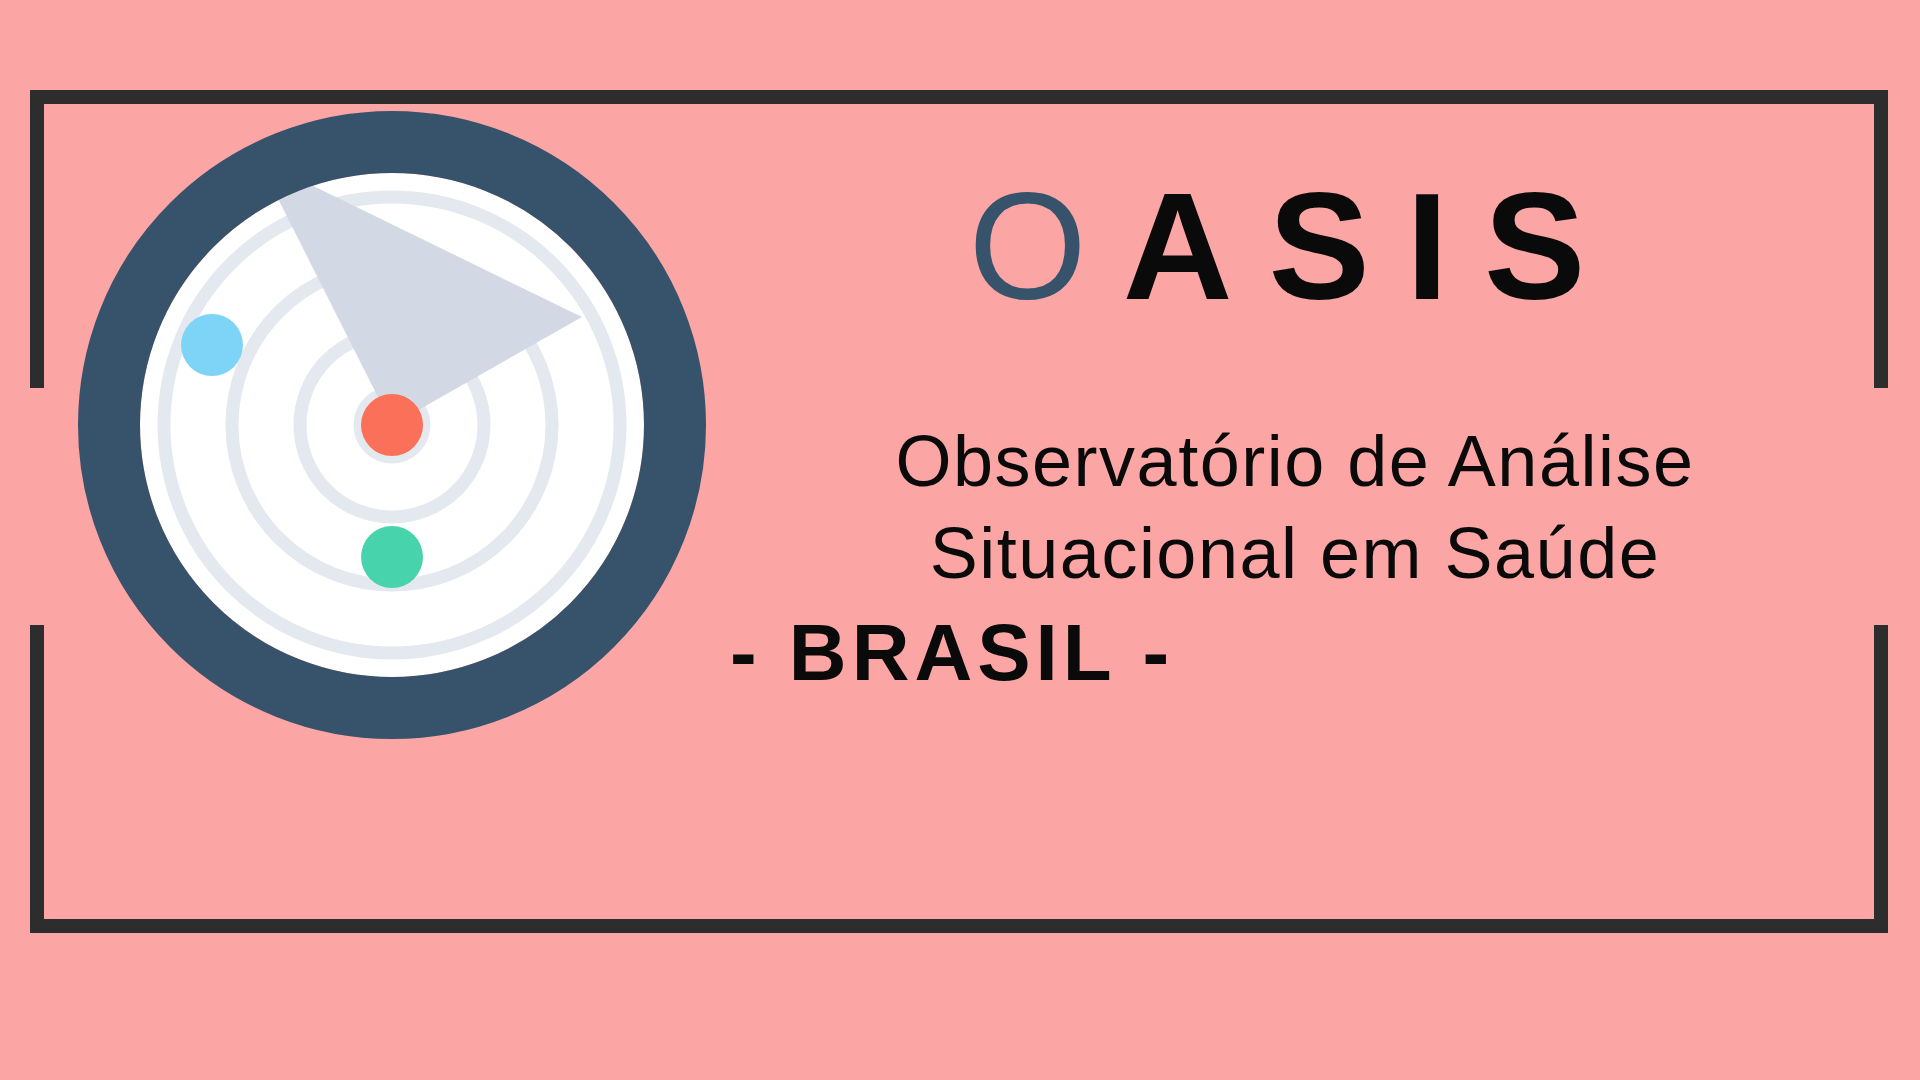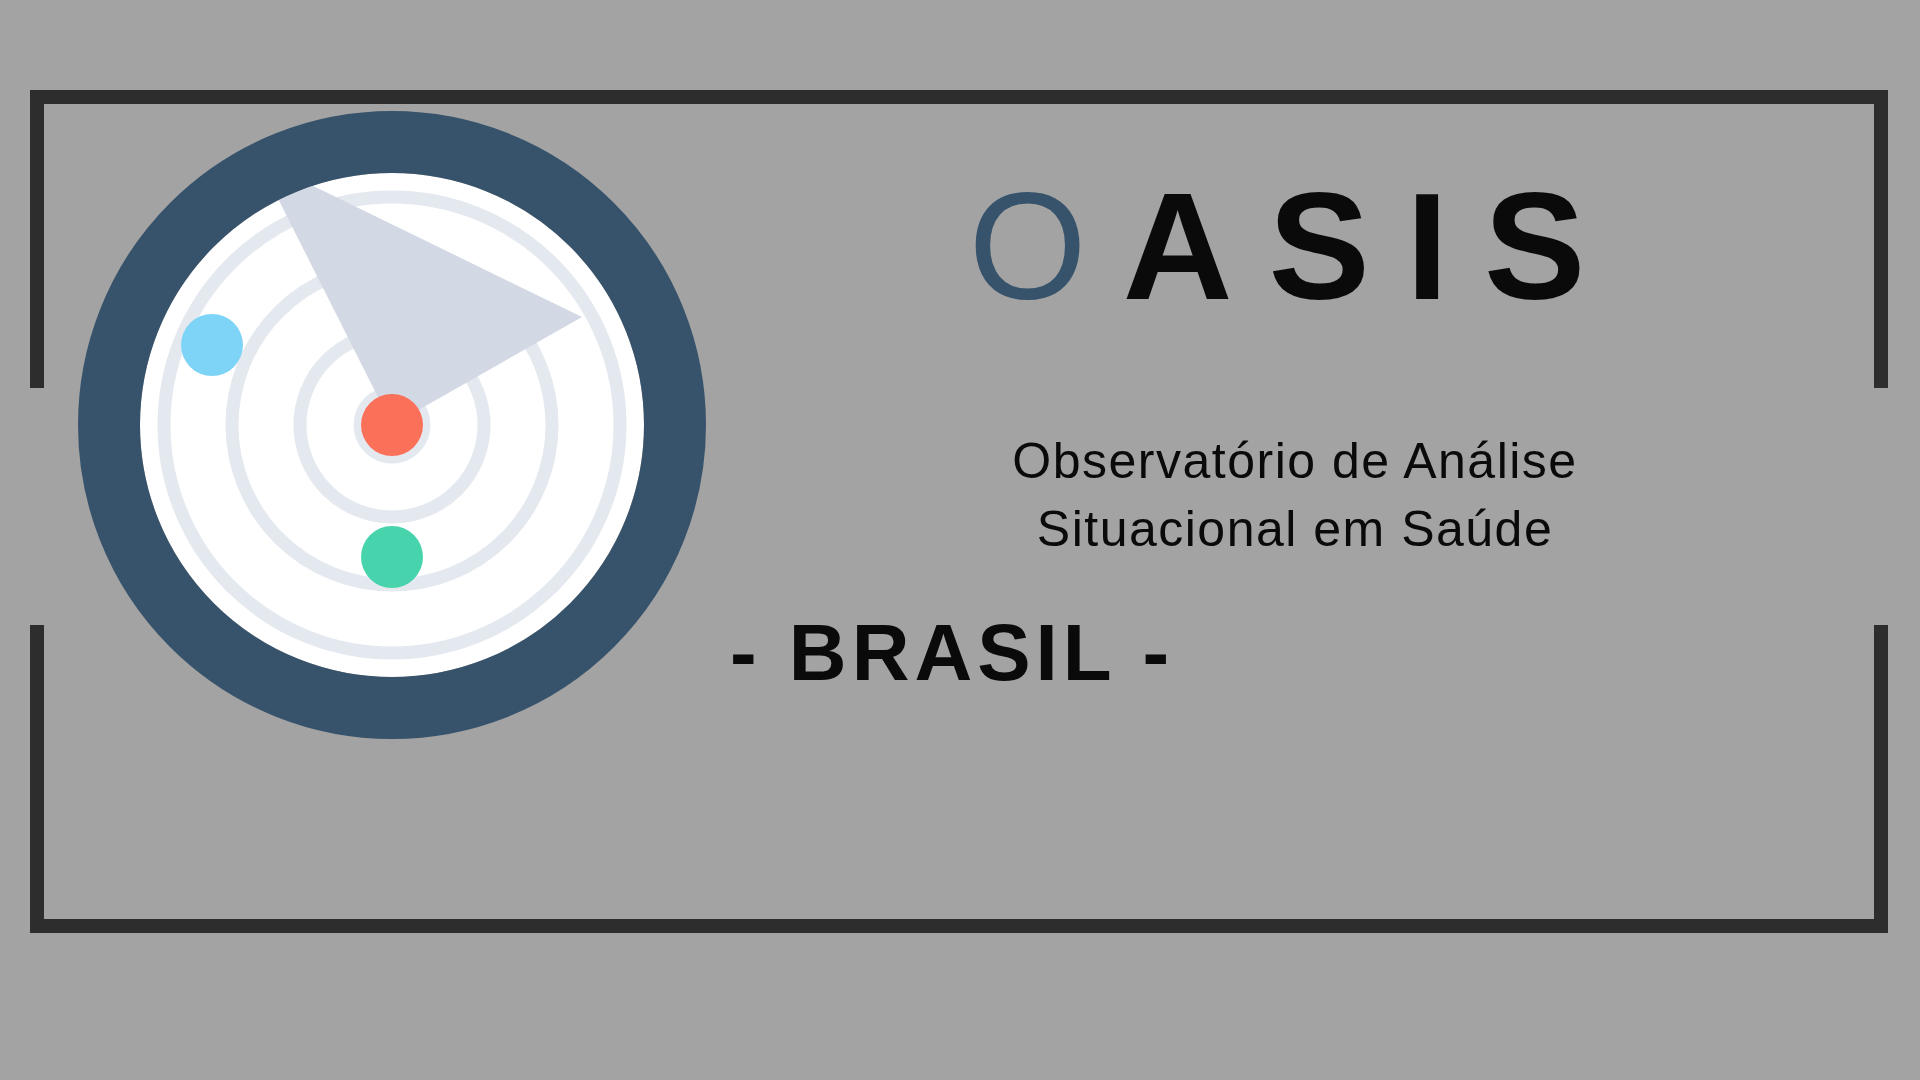--- a/index.html
+++ b/index.html
@@ -12,21 +12,21 @@
     width: 1920px;
     height: 1080px;
     overflow: hidden;
     font-family: "Liberation Sans", sans-serif;
   }
 
   #logo-root {
     position: relative;
     width: 1920px;
     height: 1080px;
-    background: #a3a3a3;
+    background: #fca5a5;
   }
 
   
   .frame-layer {
     position: absolute;
     left: 0; top: 0;
     width: 1920px;
     height: 1080px;
     pointer-events: none;
   }
@@ -85,28 +85,28 @@
     font-weight: 500;
   }
 
   .subtitle {
     position: absolute;
     left: 0;
     width: 1130px;
     text-align: center;
     font-family: "Liberation Sans", sans-serif;
     font-weight: 300;
-    font-size: 50px;
+    font-size: 72px;
     line-height: 82px;
     letter-spacing: 1.5px;
     color: #0a0a0a;
     white-space: nowrap;
   }
   .subtitle-1 { top: 300px; }
-  .subtitle-2 { top: 368px; }
+  .subtitle-2 { top: 392px; }
 
   .country {
     position: absolute;
     left: 0;
     top: 490px;
     width: 1130px;
     font-family: "Liberation Sans", sans-serif;
     font-weight: 700;
     font-size: 80px;
     line-height: 86px;

